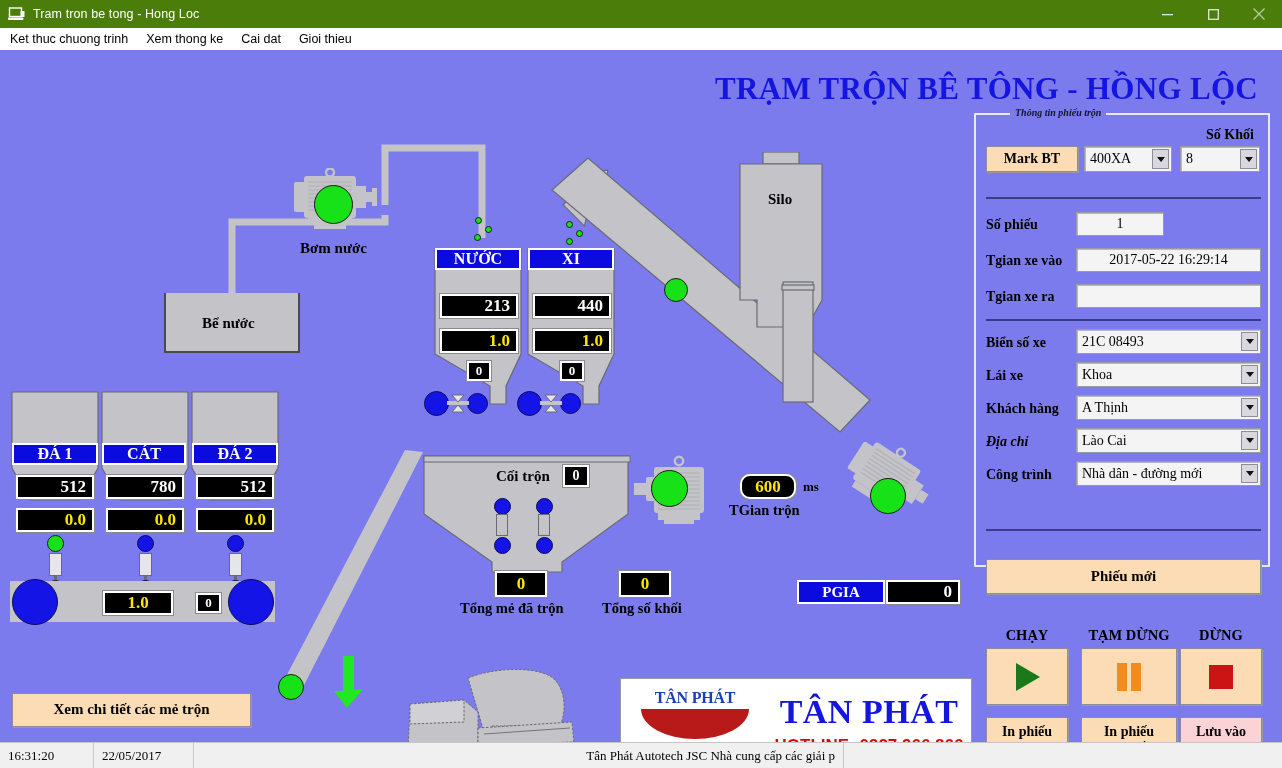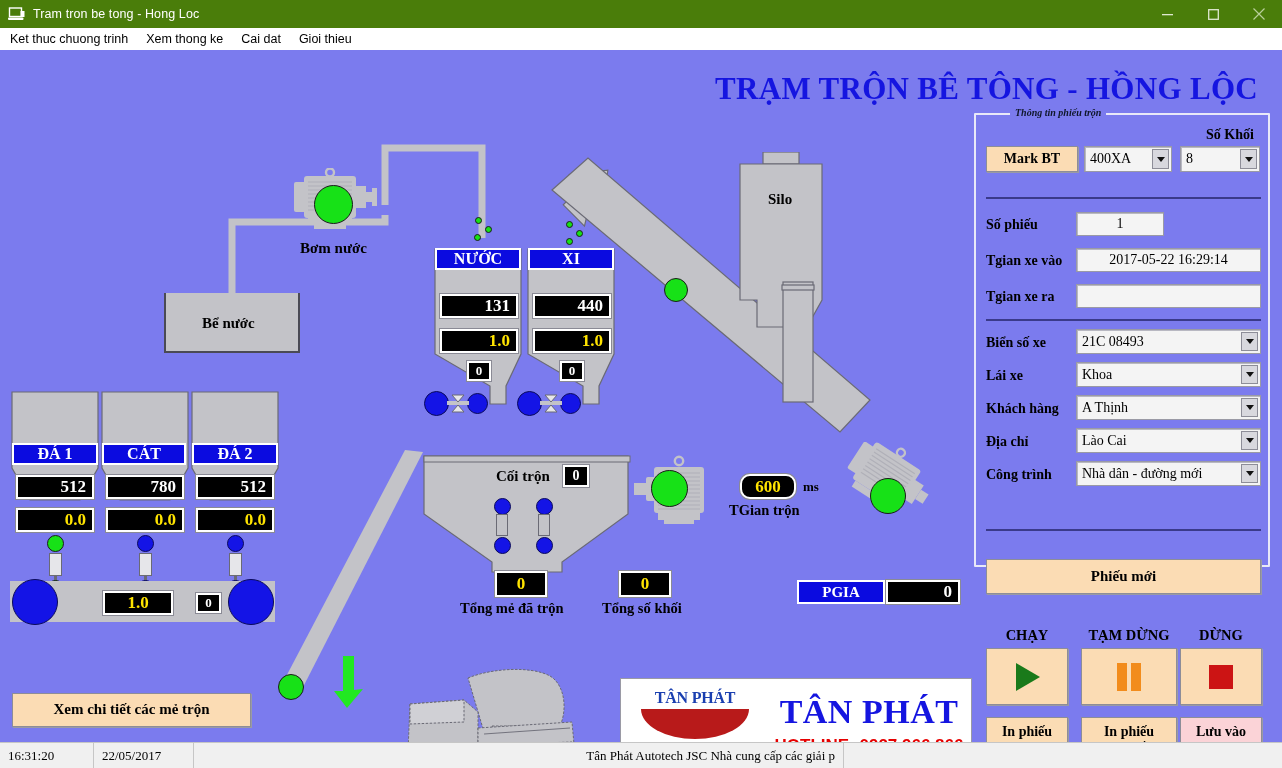--- a/index.html
+++ b/index.html
@@ -274,21 +274,21 @@
           <line x1="20" y1="50" x2="66" y2="50"></line>
       </g>
     </g>
   </svg>
   <div class="led green" style="left:870px;top:428px;width:36px;height:36px;"></div>
 
   <svg style="position:absolute;left:432px;top:196px;" width="92" height="160">
     <polygon points="3,3 89,3 89,108 74,140 74,158 58,158 58,140 3,108" fill="#c3c3c8" stroke="#6a6a75" stroke-width="1.2"></polygon>
   </svg>
   <div class="cap" style="left:435px;top:198px;width:86px;height:22px;">NƯỚC</div>
-  <div class="readout" style="left:440px;top:244px;width:78px;height:24px;">131</div>
+  <div class="readout" style="left:440px;top:244px;width:78px;height:24px;">213</div>
   <div class="readout yellow" style="left:440px;top:279px;width:78px;height:24px;">1.0</div>
   <div class="readout ctr" style="left:467px;top:311px;width:24px;height:20px;font-size:13px;">0</div>
   <div class="led blue" style="left:424px;top:341px;width:25px;height:25px;"></div>
   <div class="led blue" style="left:467px;top:343px;width:21px;height:21px;"></div>
   <svg style="position:absolute;left:447px;top:341px;" width="22" height="24">
     <rect x="0" y="10" width="22" height="4" fill="#c3c3c8"></rect>
     <polygon points="5,4 17,4 11,11" fill="#e6e6ea" stroke="#6a6a75" stroke-width="1"></polygon>
     <polygon points="5,21 17,21 11,14" fill="#e6e6ea" stroke="#6a6a75" stroke-width="1"></polygon>
   </svg>
 
@@ -473,21 +473,21 @@
       <span>Khoa</span>
       <span class="arrow"></span>
     </div>
 
     <div class="flabel" style="left:18px;top:296px;">Khách hàng</div>
     <div class="fcombo" style="left:108px;top:290px;width:185px;height:25px;">
       <span>A Thịnh</span>
       <span class="arrow"></span>
     </div>
 
-    <div class="flabel" style="left:18px;top:329px;">Địa chỉ</div>
+    <div class="flabel" style="left:18px;top:329px;font-style:italic;">Địa chỉ</div>
     <div class="fcombo" style="left:108px;top:323px;width:185px;height:25px;">
       <span>Lào Cai</span>
       <span class="arrow"></span>
     </div>
 
     <div class="flabel" style="left:18px;top:362px;">Công trình</div>
     <div class="fcombo" style="left:108px;top:356px;width:185px;height:25px;">
       <span>Nhà dân - đường mới</span>
       <span class="arrow"></span>
     </div>

